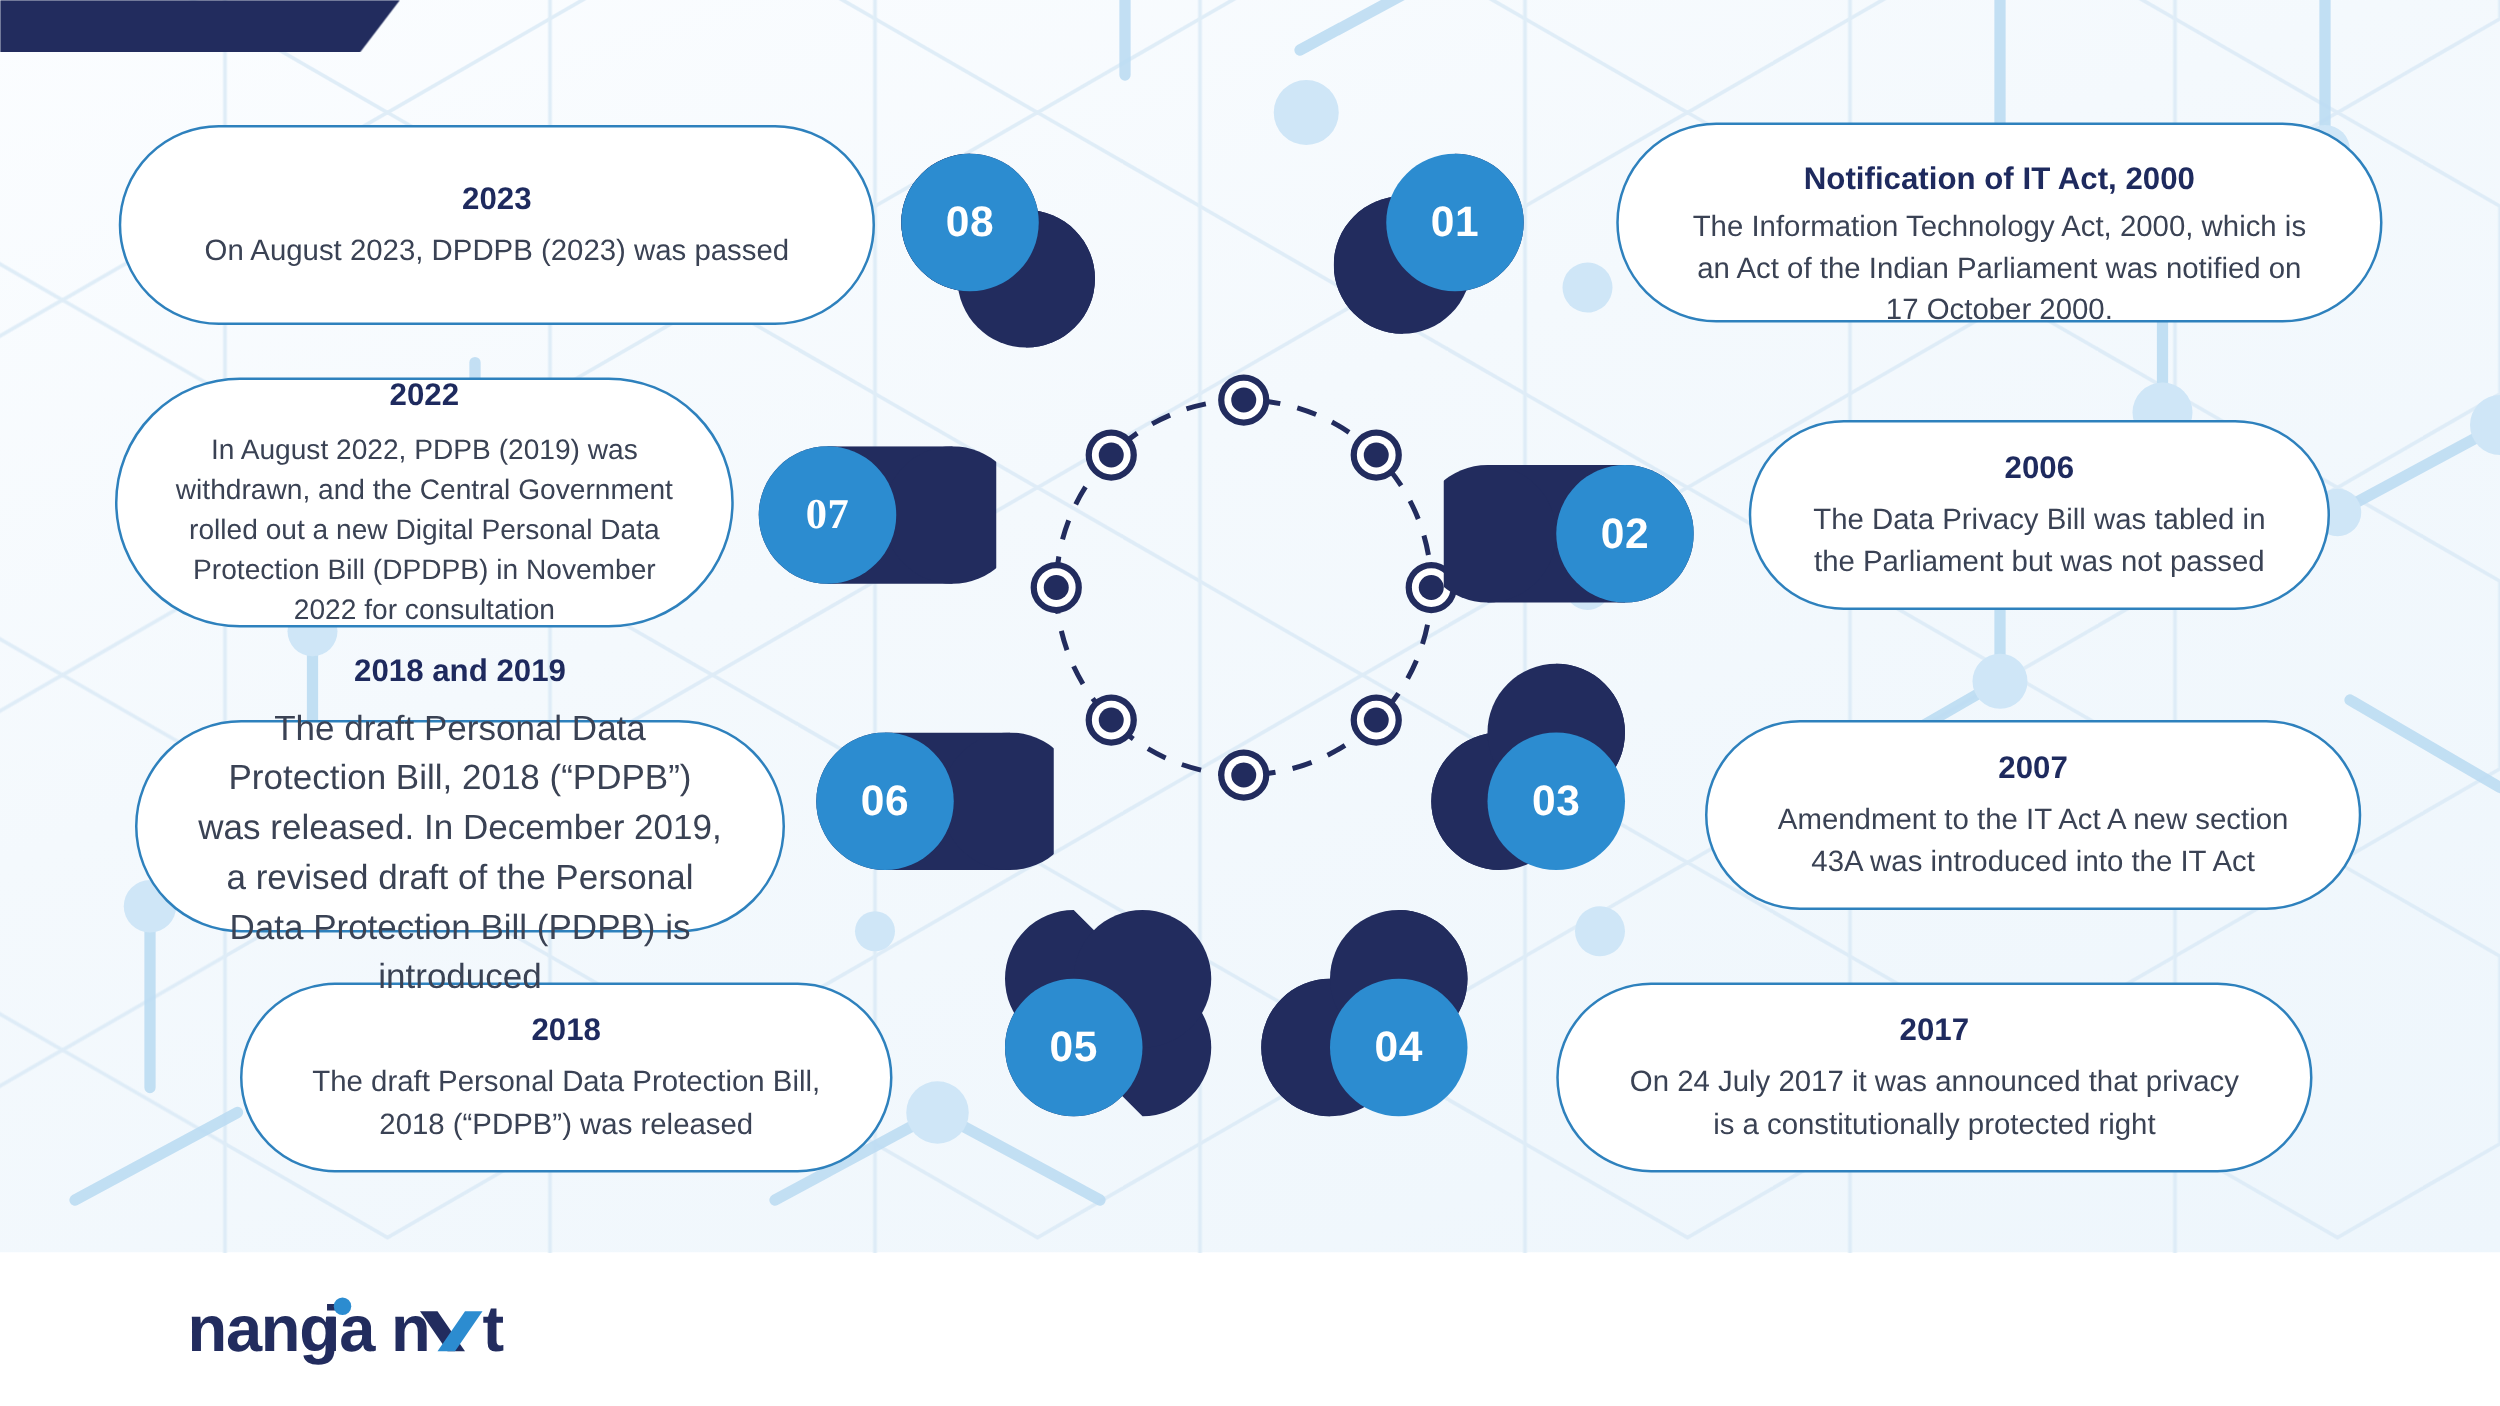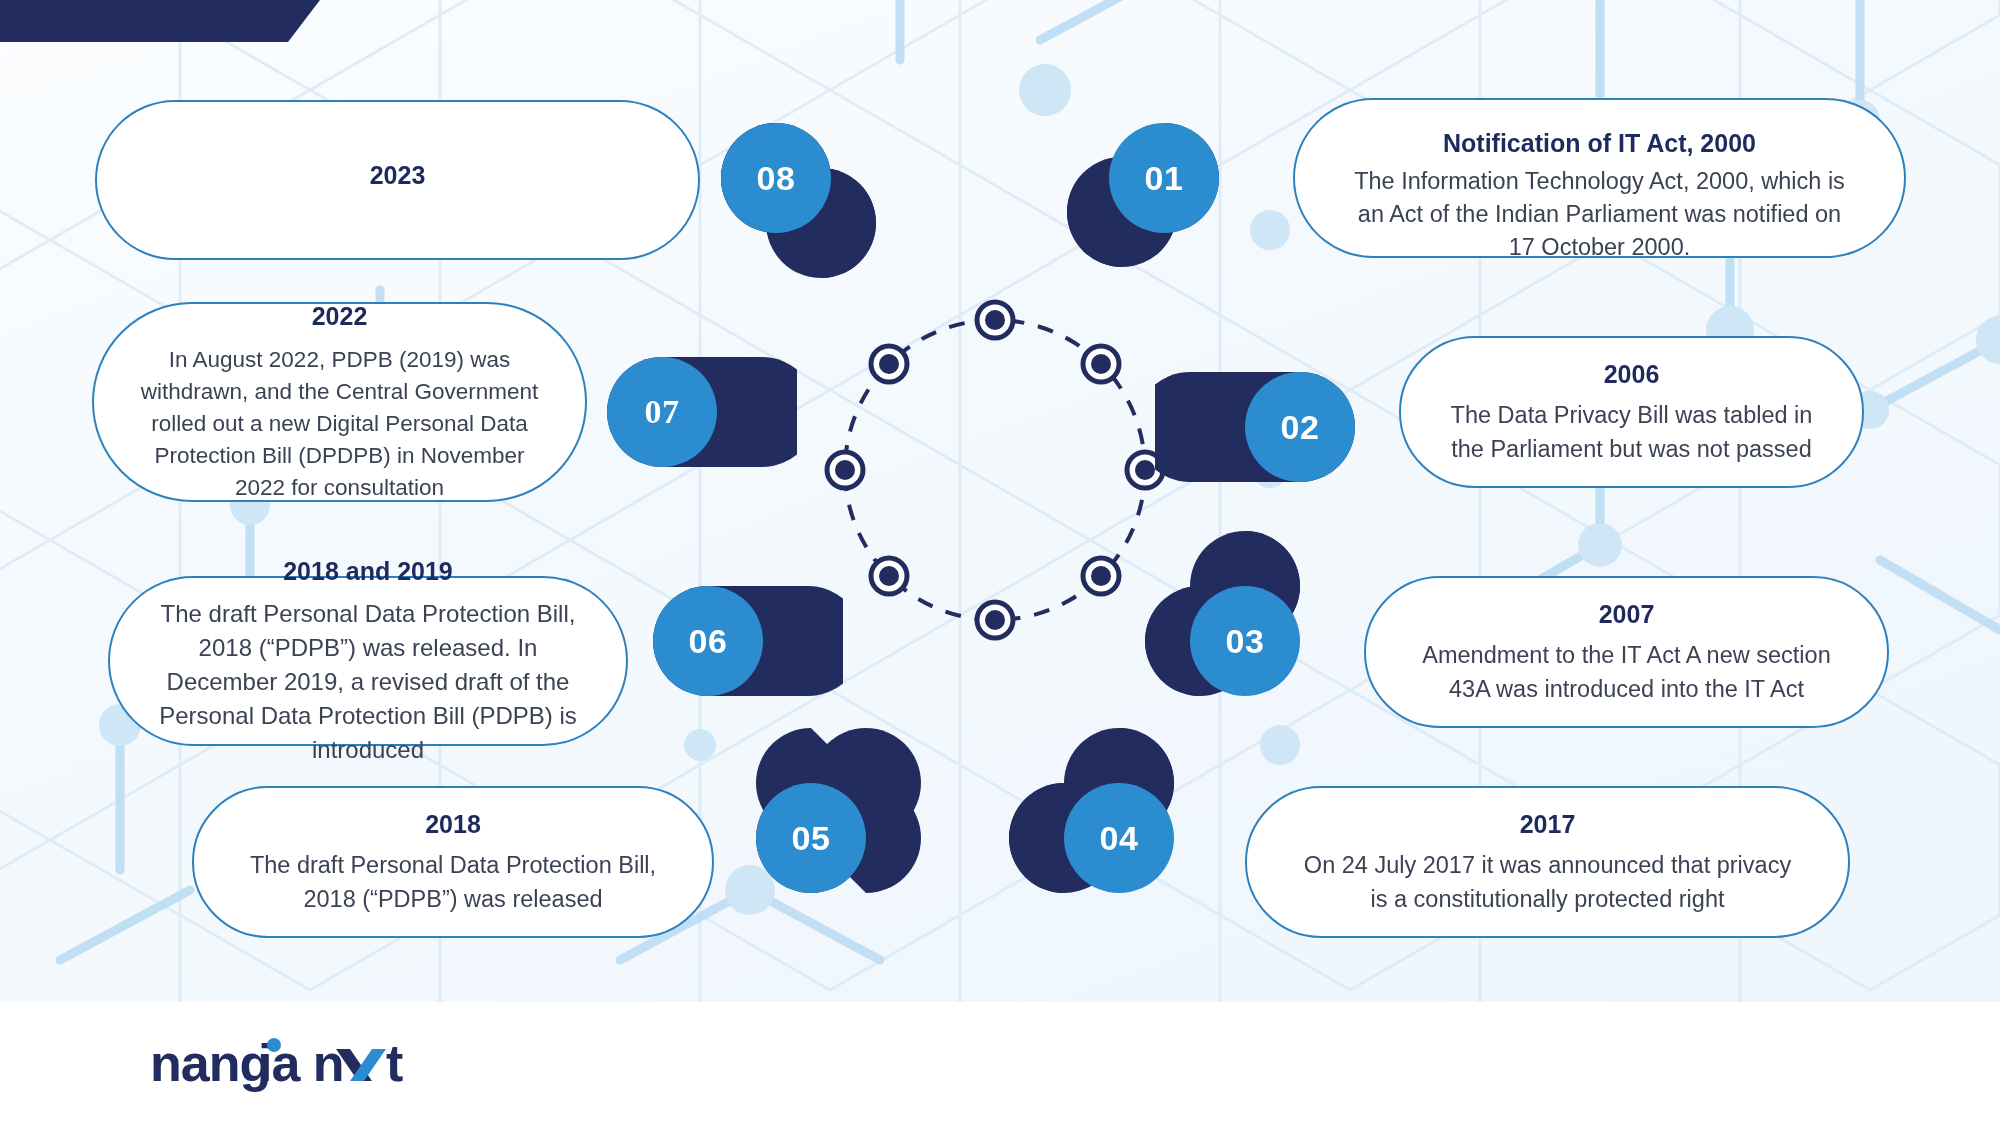--- a/index.html
+++ b/index.html
@@ -75,21 +75,21 @@
   }
 
   
   #card-01 { left: 1293px; top: 98px;  width: 613px; height: 160px; padding: 8px 56px; }
   #card-01 .card-title { margin-bottom: 5px; margin-top: 36px; }
   #card-02 { left: 1399px; top: 336px; width: 465px; height: 152px; }
   #card-03 { left: 1364px; top: 576px; width: 525px; height: 152px; }
   #card-04 { left: 1245px; top: 786px; width: 605px; height: 152px; }
   #card-05 { left: 192px;  top: 786px; width: 522px; height: 152px; }
   #card-06 { left: 108px;  top: 576px; width: 520px; height: 170px; }
-  #card-06 .card-body { font-size: 24px; }
+  #card-06 .card-body { font-size: 28px; }
   #card-07 { left: 92px;   top: 302px; width: 495px; height: 200px; padding: 8px 34px; }
   #card-07 .card-title { margin-bottom: 12px; }
   #card-07 .card-body { font-size: 22.5px; }
   #card-08 { left: 95px;   top: 100px; width: 605px; height: 160px; }
 
   
   .badge {
     position: absolute;
     width: 110px; height: 110px;
   }
@@ -359,21 +359,21 @@
     <svg width="210" height="210" style="position:absolute; left:-78px; top:-88px;" viewBox="0 0 210 210">
       <path d="M133 143 A55 55 0 0 0 133 33 L78 88 A55 55 0 0 0 78 198 Z" fill="#222c5e"></path>
       <circle cx="78" cy="143" r="55" fill="#222c5e"></circle>
       <circle cx="133" cy="88" r="55" fill="#222c5e"></circle>
     </svg>
     <div class="badge-circle">
       <span>04</span>
     </div>
   </div>
 
-  <div class="badge" id="badge-05" style="left:756px; top:783px;">
+  <div class="badge" id="badge-05" style="left:804px; top:783px;">
     <svg width="215" height="210" style="position:absolute; left:-8px; top:-88px;" viewBox="0 0 215 210">
       <path d="M63 143 A55 55 0 0 1 63 33 L118 88 A55 55 0 0 1 118 198 Z" fill="#222c5e"></path>
       <circle cx="63" cy="143" r="55" fill="#222c5e"></circle>
       <circle cx="118" cy="88" r="55" fill="#222c5e"></circle>
     </svg>
     <div class="badge-circle">
       <span>05</span>
     </div>
   </div>
 
@@ -440,20 +440,21 @@
     <div class="card-body">The draft Personal Data Protection Bill, 2018 (“PDPB”) was released. In December 2019, a revised draft of the Personal Data Protection Bill (PDPB) is introduced</div>
   </div>
 
   <div class="card" id="card-07">
     <div class="card-title">2022</div>
     <div class="card-body">In August 2022, PDPB (2019) was withdrawn, and the Central Government rolled out a new Digital Personal Data Protection Bill (DPDPB) in November 2022 for consultation</div>
   </div>
 
   <div class="card" id="card-08">
     <div class="card-title">2023</div>
+    <div class="card-body">On August 2023, DPDPB (2023) was passed</div>
   </div>
 
   <div id="logo">
     <svg width="280" height="58" viewBox="0 0 280 58" xmlns="http://www.w3.org/2000/svg">
       <text x="0" y="46" font-family="'Liberation Sans', sans-serif" font-size="52" font-weight="bold" fill="#222c5e" letter-spacing="-1">nang</text>
       <text x="108" y="46" font-family="'Liberation Sans', sans-serif" font-size="52" font-weight="bold" fill="#222c5e" letter-spacing="-1">ia n</text>
       <circle cx="124" cy="10" r="7" fill="#2c8cd0"></circle>
 
       <polygon points="186,14 200,14 222,46 208,46" fill="#222c5e"></polygon>
       <polygon points="222,14 236,14 214,46 200,46" fill="#2c8cd0"></polygon>

